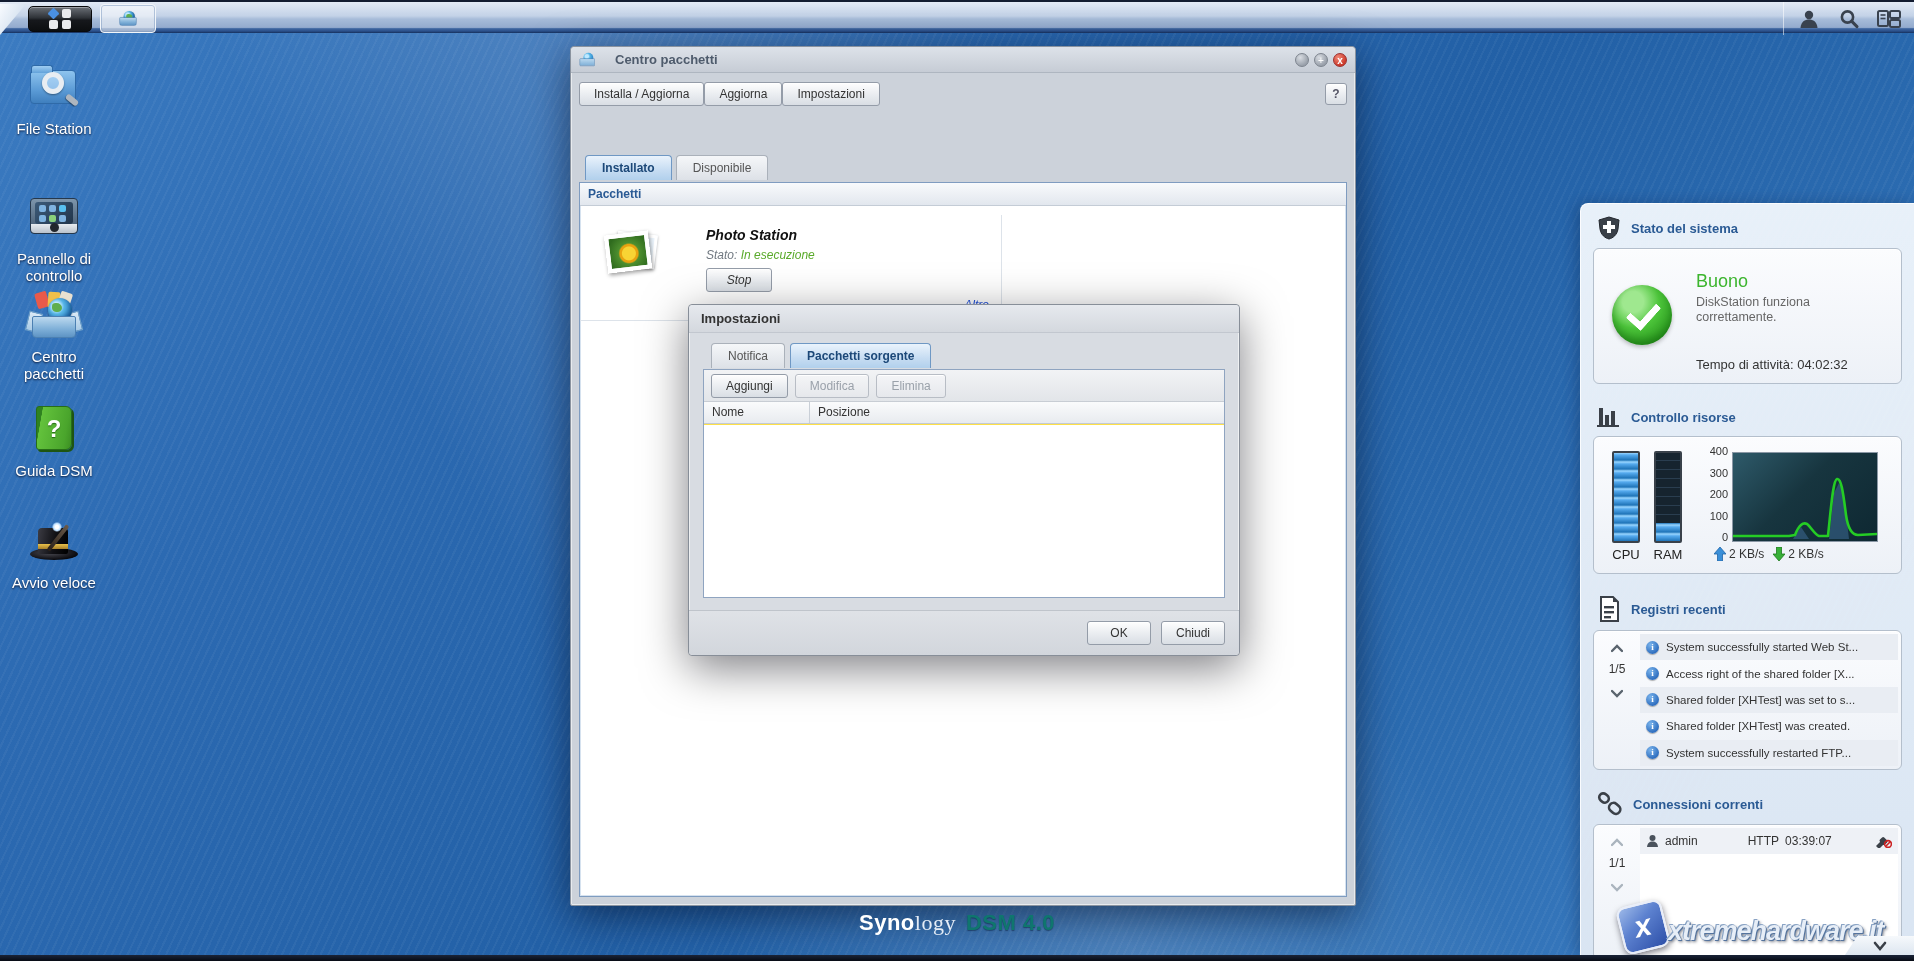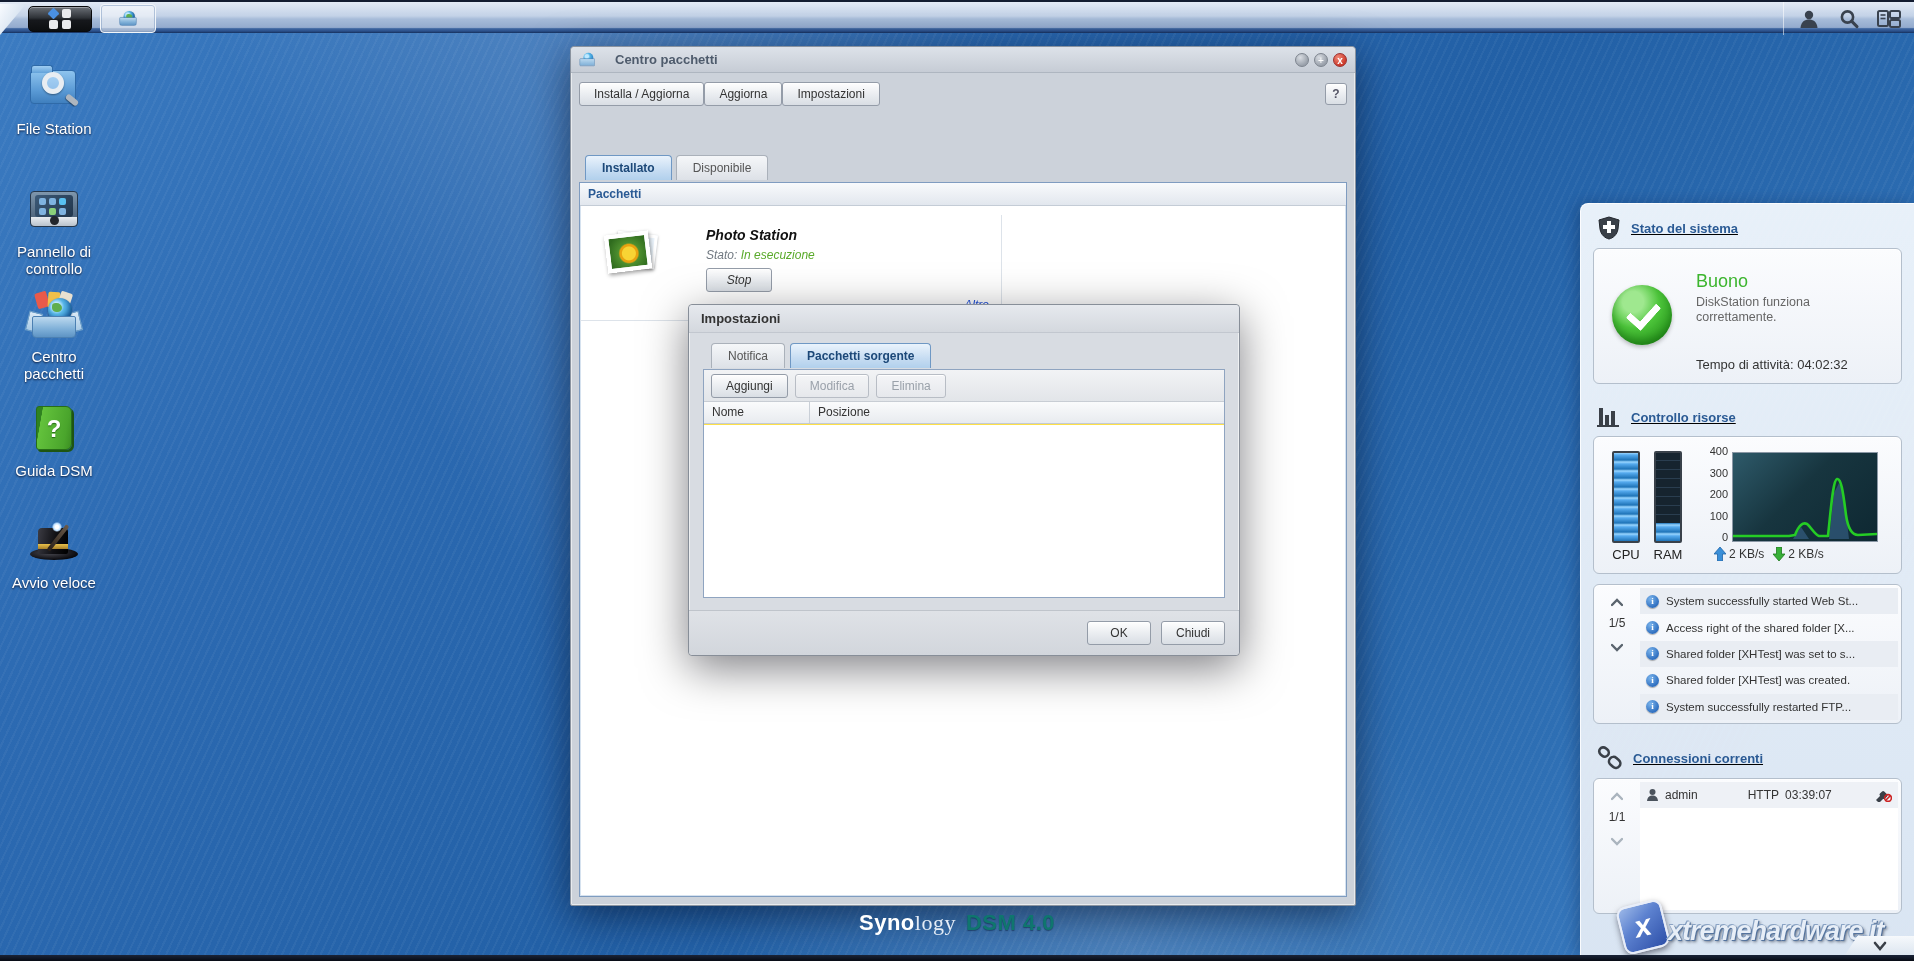--- a/index.html
+++ b/index.html
@@ -154,21 +154,21 @@
   .tbl-body { position:absolute; left:0; right:0; top:55px; bottom:0; background:#fff; }
   .dlg-footer { position:absolute; left:0; right:0; bottom:0; height:45px; border-top:1px solid #bfc4cb;
     background:linear-gradient(#dfe2e7,#d2d6dc); border-radius:0 0 4px 4px;
     display:flex; align-items:center; justify-content:flex-end; gap:10px; padding:0 14px; }
   .dlg-footer .btn { min-width:64px; }
 
   
   .sidebar { left:1580px; top:203px; width:334px; height:752px;
     background:linear-gradient(rgba(240,246,252,0.96), rgba(224,233,244,0.96));
     border-left:1px solid rgba(255,255,255,0.85); border-top:1px solid rgba(255,255,255,0.85);
-    border-radius:8px 0 0 0; box-shadow:-4px 0 14px rgba(0,20,50,0.25);text-decoration:underline; }
+    border-radius:8px 0 0 0; box-shadow:-4px 0 14px rgba(0,20,50,0.25); }
   .widget-head { display:flex; align-items:center; gap:10px; padding:12px 14px 6px 16px; }
   .widget-head .wt { font-size:13px; font-weight:bold; color:#2a5a94; }
   .card { margin:2px 12px 10px 12px; border:1px solid #b4bfcc; border-radius:6px;
     background:linear-gradient(#fbfcfe,#edf1f7); box-shadow:inset 0 1px #fff; position:relative; }
 
   .okball { position:absolute; left:18px; top:36px; width:60px; height:60px; border-radius:50%;
     background:radial-gradient(circle at 35% 28%, #9fe88f 0 18%, #4cc43a 45%, #2a9a1e 80%, #1f7d16);
     box-shadow:inset 0 -5px 8px rgba(0,70,0,.35), 0 2px 4px rgba(0,0,0,.25); }
   .okball:after { content:""; position:absolute; left:16px; top:18px; width:24px; height:13px;
     border-left:7px solid #fff; border-bottom:7px solid #fff; transform:rotate(-48deg); border-radius:2px; }
@@ -261,21 +261,21 @@
   </div>
 </div>
 
 <div class="abs dicon" style="left:6px;top:62px;">
   <div class="ic">
       <div class="folder"></div>
       <div class="mag"></div>
     </div>
   <div class="lbl">File Station</div>
 </div>
-<div class="abs dicon" style="left:6px;top:185px;">
+<div class="abs dicon" style="left:6px;top:192px;">
   <div class="ic">
     <div class="cpanel">
         <div class="scr">
           <i style="left:4px;top:3px;"></i>
           <i style="left:14px;top:3px;"></i>
           <i style="left:24px;top:3px;background:#58c0f0;"></i>
           <i style="left:4px;top:13px;"></i>
           <i style="left:14px;top:13px;background:#8ad07a;"></i>
           <i style="left:24px;top:13px;"></i>
         </div>
@@ -445,20 +445,30 @@
           <path d="M6 0 L12 7 L8.5 7 L8.5 14 L3.5 14 L3.5 7 L0 7 Z" fill="#3a8fd8" stroke="#1f64a8" stroke-width="0.8"></path>
         </svg>
       <span>2 KB/s</span>
       <svg width="12" height="14" viewBox="0 0 12 14" style="margin-left:6px;">
           <path d="M6 14 L0 7 L3.5 7 L3.5 0 L8.5 0 L8.5 7 L12 7 Z" fill="#38b038" stroke="#1d7a1d" stroke-width="0.8"></path>
         </svg>
       <span>2 KB/s</span>
     </div>
   </div>
 
+  <div class="widget-head">
+    <svg width="24" height="26" viewBox="0 0 24 26">
+      <path d="M4 1 L16 1 L21 6 L21 25 L4 25 Z" fill="#fff" stroke="#3a4048" stroke-width="2"></path>
+      <path d="M16 1 L16 6 L21 6 Z" fill="#3a4048"></path>
+      <rect x="7" y="10" width="10" height="2.4" fill="#3a4048"></rect>
+        <rect x="7" y="15" width="10" height="2.4" fill="#3a4048"></rect>
+        <rect x="7" y="20" width="7" height="2.4" fill="#3a4048"></rect>
+    </svg>
+    <span class="wt">Registri recenti</span>
+  </div>
   <div class="card" style="height:140px;">
     <div class="rail">
       <div class="chev">
         <svg width="12" height="12" viewBox="0 0 12 12">
             <polyline points="1,8 6,3 11,8" fill="none" stroke="#5a646e" stroke-width="2.4" stroke-linecap="round"></polyline>
           </svg>
       </div>
       <div class="pg">1/5</div>
       <div class="chev">
         <svg width="12" height="12" viewBox="0 0 12 12">

